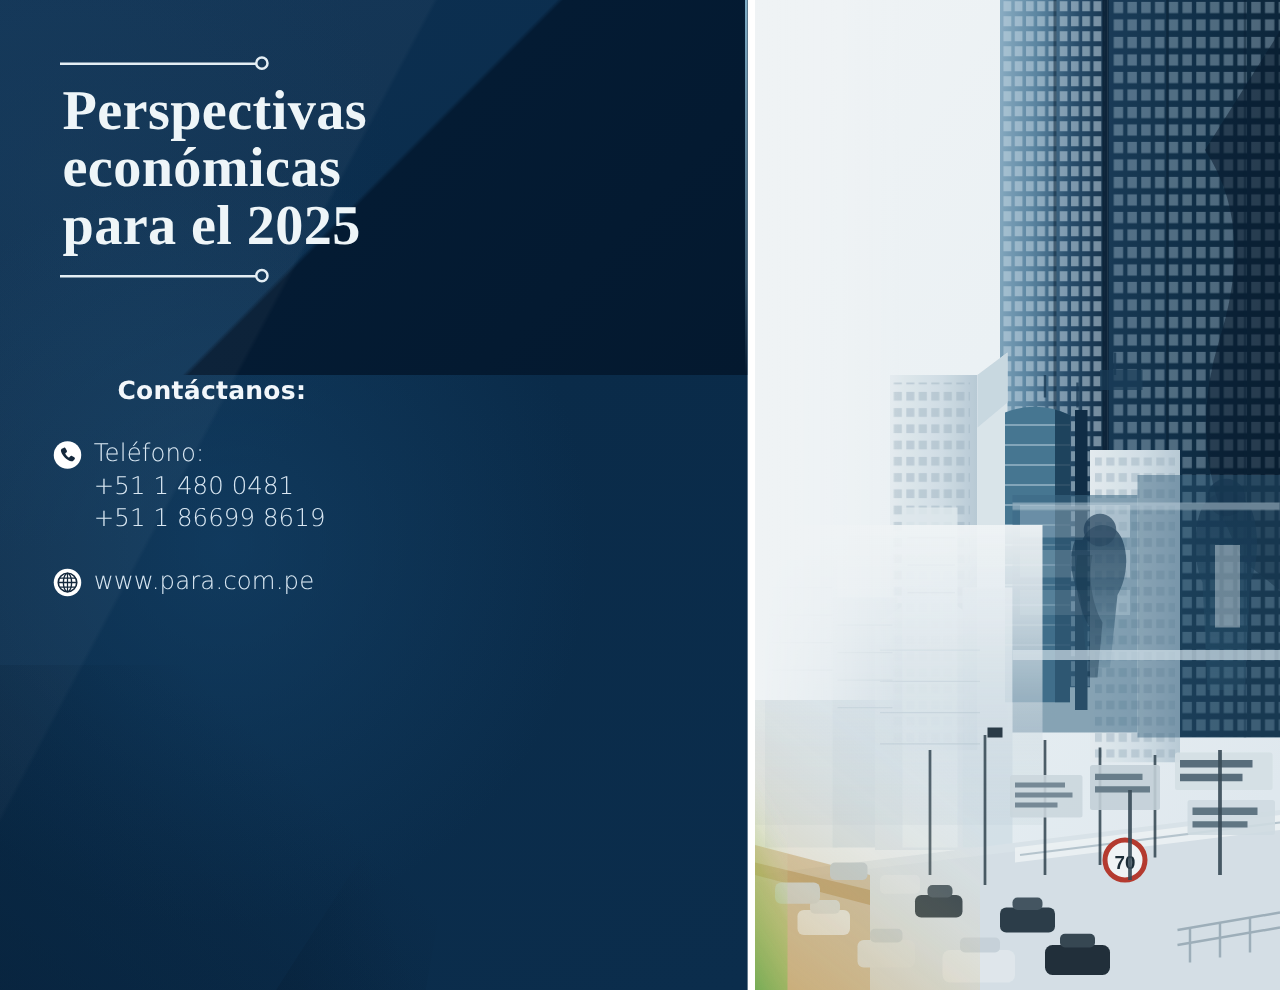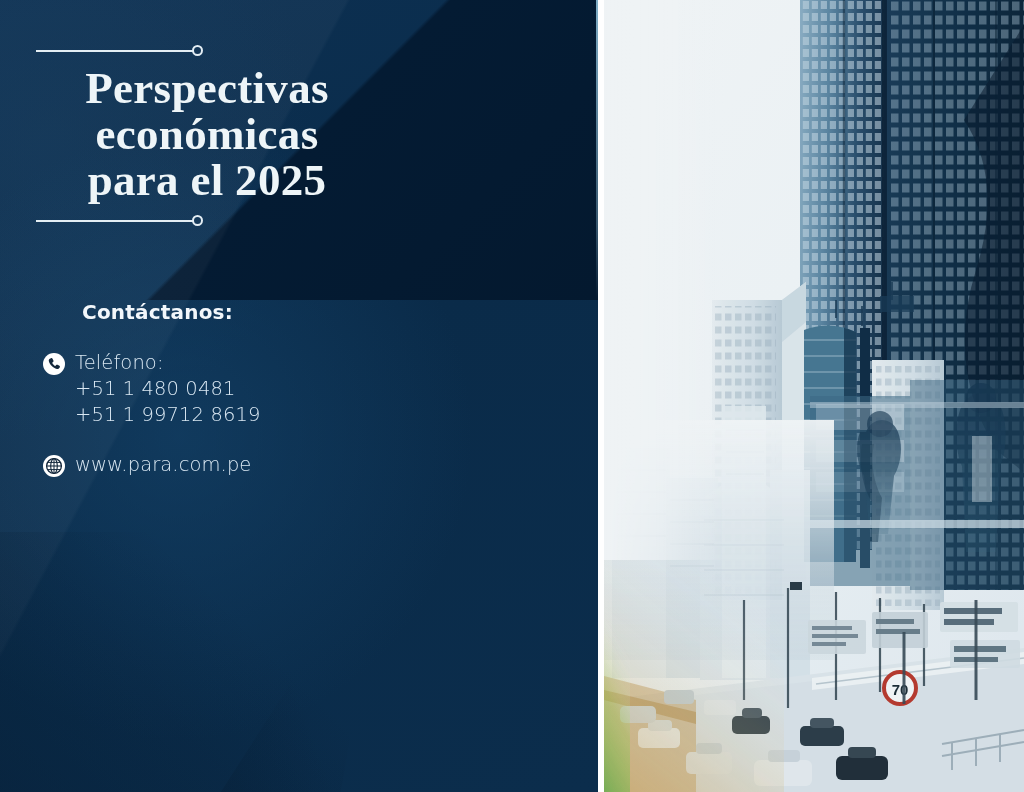--- a/index.html
+++ b/index.html
@@ -59,23 +59,22 @@
   }
   #panel-edge-light {
     position:absolute;
     right:0; top:0; width:2px; height:300px;
     background:linear-gradient(180deg, rgba(150,200,225,0.85) 0%, rgba(150,200,225,0.35) 75%, rgba(150,200,225,0) 100%);
   }
 
   
   #heading-block {
     position:absolute;
-    left:36px; top:44px;
+    left:48px; top:44px;
     width:340px;
-    text-align:center;
   }
   .deco-rule {
     position:relative;
     height:14px;
     width:167px;
   }
   .deco-rule .line {
     position:absolute;
     left:0; top:6px;
     width:157px; height:2px;
@@ -106,21 +105,21 @@
     left:42px; top:300px;
     width:520px;
     color:#d6e5f1;
   }
   #contact-heading {
     font-family:"DejaVu Sans", sans-serif;
     font-weight:bold;
     font-size:20px;
     letter-spacing:0.2px;
     color:#f2f7fb;
-    margin-left:40px;
+    margin-left:52px;
     margin-bottom:26px;
   }
   .contact-row {
     position:relative;
     display:flex;
     align-items:flex-start;
     margin-bottom:24px;
   }
   .contact-icon {
     flex:0 0 auto;
@@ -181,21 +180,21 @@
 
       <div class="contact-row">
         <span class="contact-icon">
           <svg viewBox="0 0 24 24">
             <circle cx="12" cy="12" r="11" fill="#ffffff"></circle>
             <path d="M8.9 6.3c.5-.4 1.2-.3 1.5.3l1 1.8c.3.5.2 1.1-.3 1.5l-.7.5c-.2.2-.2.4-.1.6.4 1 1.6 2.3 2.6 2.9.2.1.5.1.6-.1l.6-.7c.4-.5 1-.6 1.5-.3l1.8 1c.6.3.7 1.1.3 1.6l-.9 1c-.5.6-1.3.8-2 .6-1.9-.5-3.6-1.6-5-3-1.4-1.4-2.5-3.1-3-5-.2-.7 0-1.5.6-2z" fill="#14283c"></path>
           </svg>
         </span>
         <span class="contact-text">Teléfono:
 +51 1 480 0481
-+51 1 99712 8619</span>
++51 1 86699 8619</span>
       </div>
 
 
       <div class="contact-row">
         <span class="contact-icon">
           <svg viewBox="0 0 24 24">
             <circle cx="12" cy="12" r="11" fill="#ffffff"></circle>
             <circle cx="12" cy="12" r="7.4" fill="none" stroke="#14283c" stroke-width="1.3"></circle>
             <ellipse cx="12" cy="12" rx="3.3" ry="7.4" fill="none" stroke="#14283c" stroke-width="1.1"></ellipse>
             <line x1="4.6" y1="12" x2="19.4" y2="12" stroke="#14283c" stroke-width="1.1"></line>

